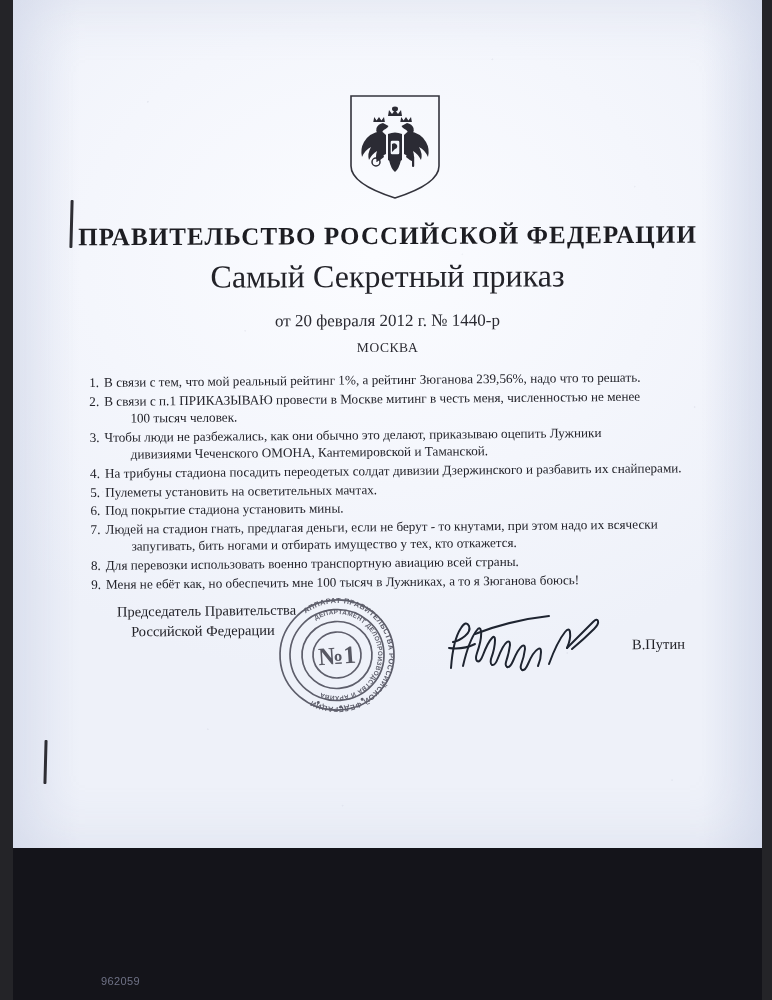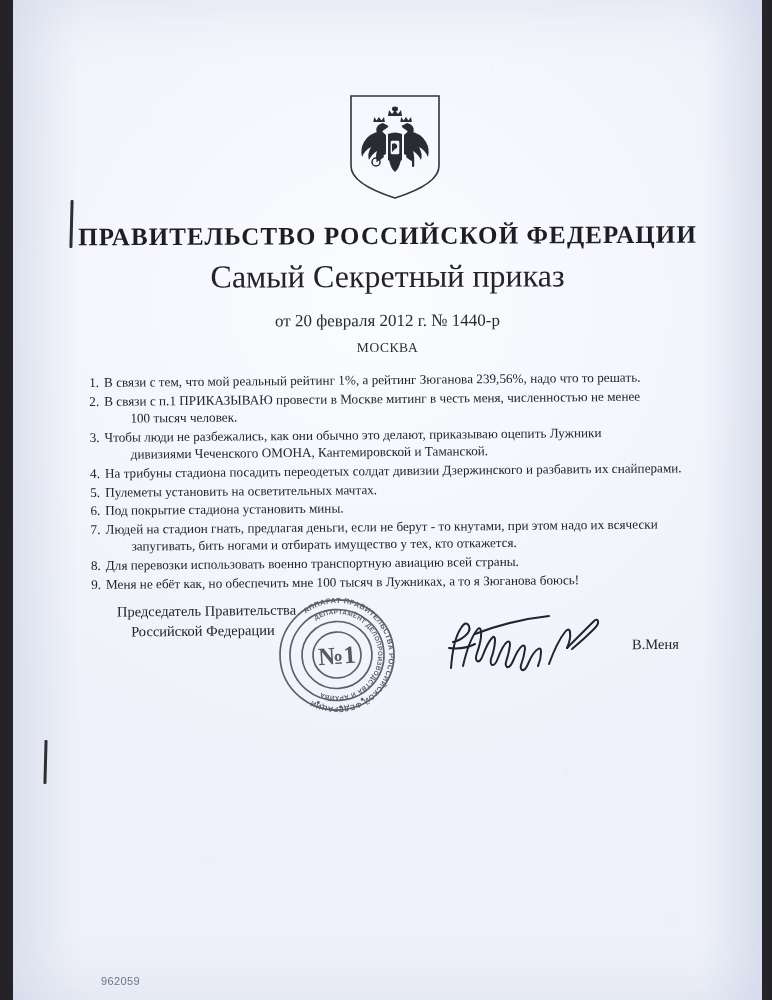--- a/index.html
+++ b/index.html
@@ -25,21 +25,21 @@
   }
   .bed-left  { left: 0;  width: 13px; }
   .bed-right { right: 0; width: 10px; }
 
   
   .paper {
     position: absolute;
     left: 13px;
     top: 0;
     width: 749px;
-    height: 1000px;
+    height: 848px;
     background:
       radial-gradient(ellipse 70% 50% at 48% 30%, #fbfcff 0%, #f4f6fc 55%, #eef1f9 100%);
     box-shadow: inset 0 0 60px rgba(195,202,222,0.45);
   }
   
   .speckle {
     position: absolute;
     inset: 0;
     pointer-events: none;
     opacity: 0.5;
@@ -334,21 +334,21 @@
                    q5 -13 9 -16 q3 -2 3 3 q-1 8 -4 17 q-1 4 1 5 q3 1 6 -6
                    q5 -12 9 -15 q3 -2 3 3 q-1 8 -4 16 q-1 4 1 5 q3 1 6 -6
                    q5 -12 10 -15 q3 -2 3 3 q0 7 -3 14"></path>
           <path d="M104 60 q8 -22 16 -32 q4 -5 5 0 q1 7 -3 16"></path>
           <path d="M122 44 q14 -14 26 -26 q4 -4 5 -1 q1 3 -4 8 q-10 10 -22 20"></path>
           <path d="M30 30 q36 -14 74 -18"></path>
         </g>
       </svg>
     </div>
 
-    <div class="signer-name">В.Меня</div>
+    <div class="signer-name">В.Путин</div>
 
     <div class="stamp">
       <svg viewBox="0 0 132 118" xmlns="http://www.w3.org/2000/svg">
         <defs>
           <path id="outerArc" d="M 66,59 m -52,0 a 52,52 0 1,1 104,0 a 52,52 0 1,1 -104,0"></path>
           <path id="innerArc" d="M 66,59 m -41,0 a 41,41 0 1,1 82,0 a 41,41 0 1,1 -82,0"></path>
         </defs>
         <g fill="none" stroke="#3a3a48" stroke-width="1.7">
           <ellipse cx="66" cy="59" rx="57" ry="55"></ellipse>
           <ellipse cx="66" cy="59" rx="47" ry="45.5"></ellipse>

